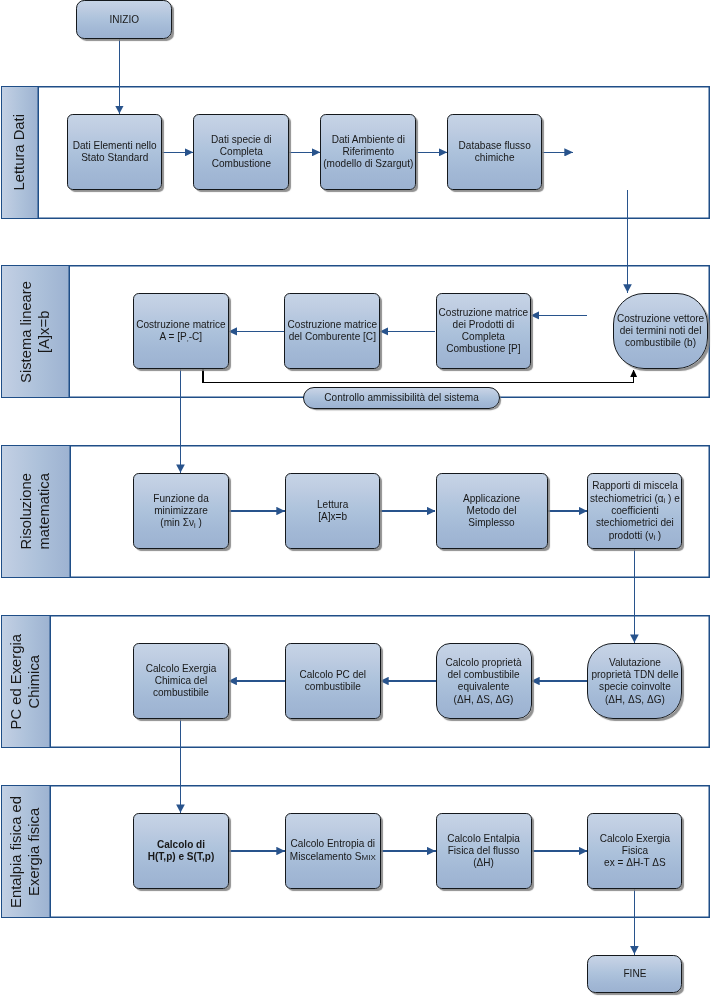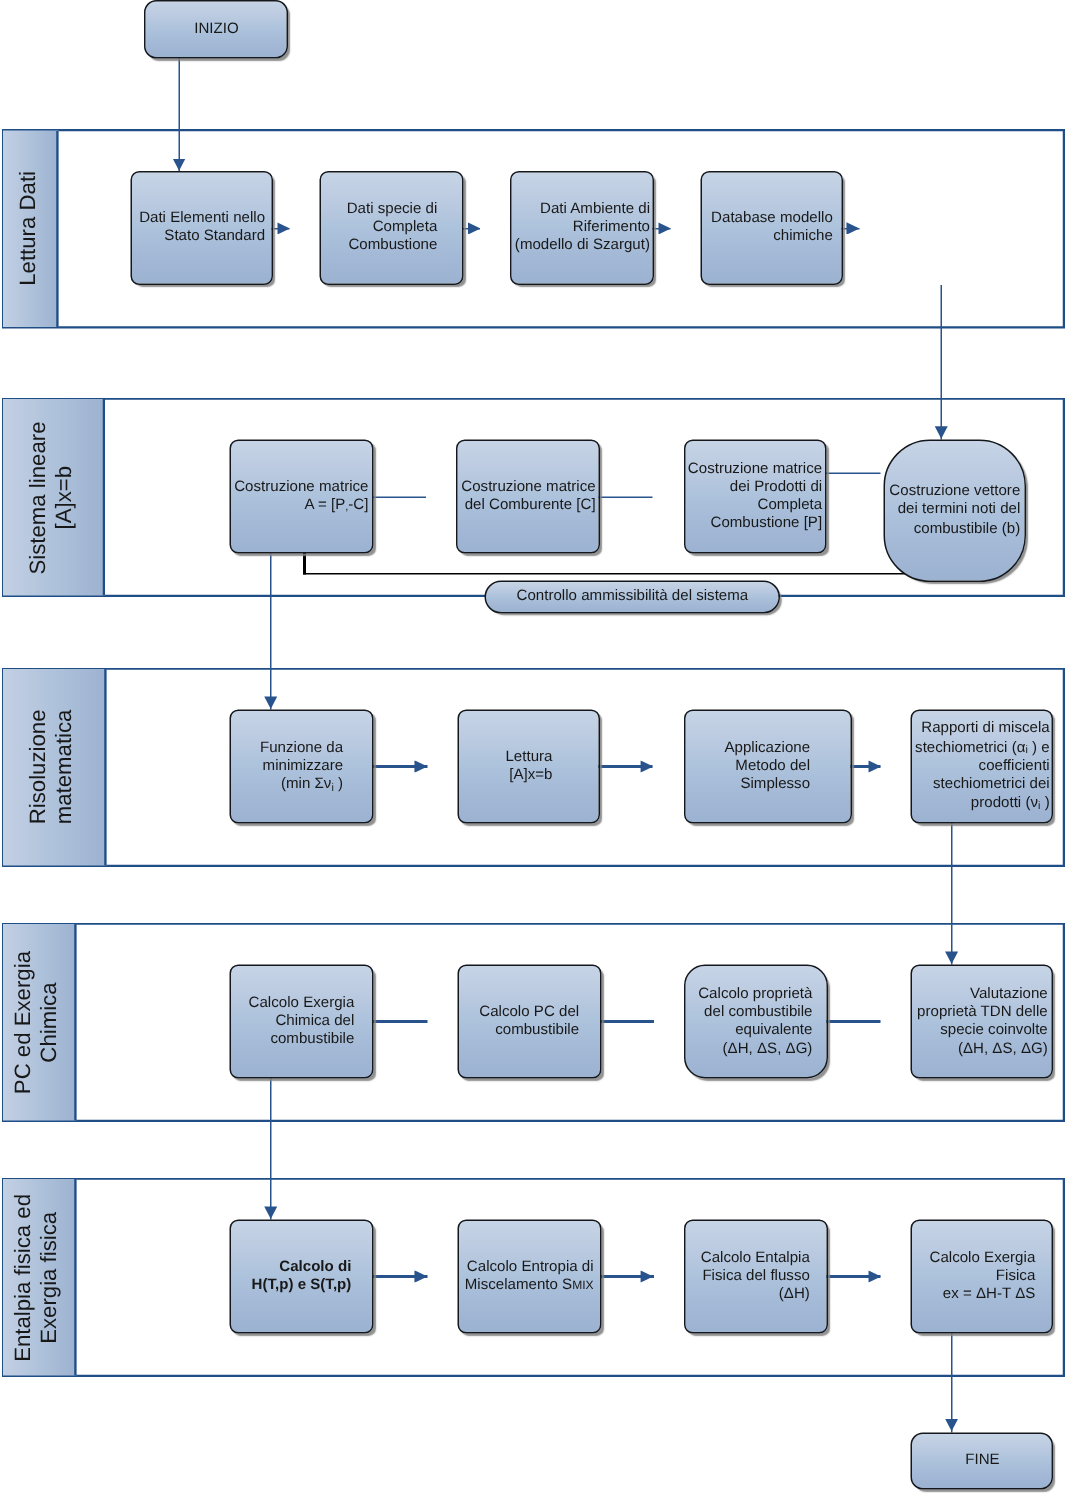--- a/index.html
+++ b/index.html
@@ -16,22 +16,22 @@
              box-shadow:inset -1.5px 0 0 #1f4e87;
              display:flex;align-items:center;justify-content:center;}
   .band .tab .lbl{writing-mode:vertical-rl;transform:rotate(180deg);
                   font-size:14.8px;color:#181818;text-align:center;line-height:17.6px;
                   white-space:pre-line;letter-spacing:0px;}
 
   
   .node{position:absolute;box-sizing:border-box;
         border:1.15px solid #14181c;border-radius:5.8px;
         background:linear-gradient(to bottom,#c6d4e6 0%,#bfcde2 18%,#aec3dc 47%,#a3b9d6 74%,#9cb2d1 100%);
-        display:flex;align-items:center;justify-content:center;text-align:right;
-        box-shadow:2.1px 2.1px 0.9px -0.9px rgba(130,130,130,0.88);margin-left:20px;}
+        display:flex;align-items:center;justify-content:center;text-align:center;
+        box-shadow:2.1px 2.1px 0.9px -0.9px rgba(130,130,130,0.88);}
   .node .t{font-size:10.05px;color:#181818;line-height:12.3px;letter-spacing:0.01px;
            padding:0 1px;white-space:pre-line;}
   .term{border-radius:8.2px;}
   .pill{border-radius:60px;}
   .pill .t{font-size:10.05px;}
 
   
   .vl{position:absolute;width:1.4px;background:#28538c;}
   .hl{position:absolute;height:1.4px;background:#28538c;}
   .kv{position:absolute;width:1.5px;background:#000;}
@@ -154,39 +154,39 @@
   <div class="t">Dati specie di
 Completa
 Combustione</div>
     </div>
 <div class="node" style="left:320.4px;top:114.3px;width:95.80px;height:76.10px;">
   <div class="t">Dati Ambiente di
 Riferimento
 (modello di Szargut)</div>
     </div>
 <div class="node" style="left:447.3px;top:114.3px;width:94.70px;height:76.10px;">
-  <div class="t">Database modello
+  <div class="t">Database flusso
 chimiche</div>
     </div>
 
 <div class="node" style="left:132.8px;top:293px;width:96.20px;height:76.40px;">
   <div class="t">Costruzione matrice
 A = [P<span class="sub">,</span>-C]</div>
     </div>
 <div class="node" style="left:284.3px;top:293px;width:96.00px;height:76.40px;">
   <div class="t">Costruzione matrice
 del Comburente [C]</div>
     </div>
 <div class="node" style="left:435.5px;top:293px;width:95.70px;height:76.40px;">
   <div class="t">Costruzione matrice
 dei Prodotti di
 Completa
 Combustione [P]</div>
     </div>
-<div class="node" style="left:569px;top:293px;width:95.10px;height:95px;border-radius:31px;">
+<div class="node" style="left:613px;top:293px;width:95.10px;height:76px;border-radius:31px;">
   <div class="t">Costruzione vettore
 dei termini noti del
 combustibile (b)</div>
     </div>
 
 <div class="node pill" style="left:302.9px;top:387px;width:197.40px;height:22.10px;">
   <div class="t">Controllo ammissibilità del sistema</div>
     </div>
 
 <div class="node" style="left:133.3px;top:473.2px;width:95.50px;height:76.10px;">
@@ -219,21 +219,21 @@
 <div class="node" style="left:285px;top:643.2px;width:95.60px;height:76.10px;">
   <div class="t">Calcolo PC del
 combustibile</div>
     </div>
 <div class="node" style="left:435.5px;top:643.2px;width:96.10px;height:76.10px;border-radius:14px;">
   <div class="t">Calcolo proprietà
 del combustibile
 equivalente
 (ΔH, ΔS, ΔG)</div>
     </div>
-<div class="node" style="left:587.4px;top:643.2px;width:95.10px;height:76.10px;">
+<div class="node" style="left:587.4px;top:643.2px;width:95.10px;height:76.10px;border-radius:26px;">
   <div class="t">Valutazione
 proprietà TDN delle
 specie coinvolte
 (ΔH, ΔS, ΔG)</div>
     </div>
 
 <div class="node" style="left:133.2px;top:813.2px;width:95.60px;height:76.10px;font-weight:bold;">
   <div class="t">Calcolo di
 H(T,p) e S(T,p)</div>
     </div>

